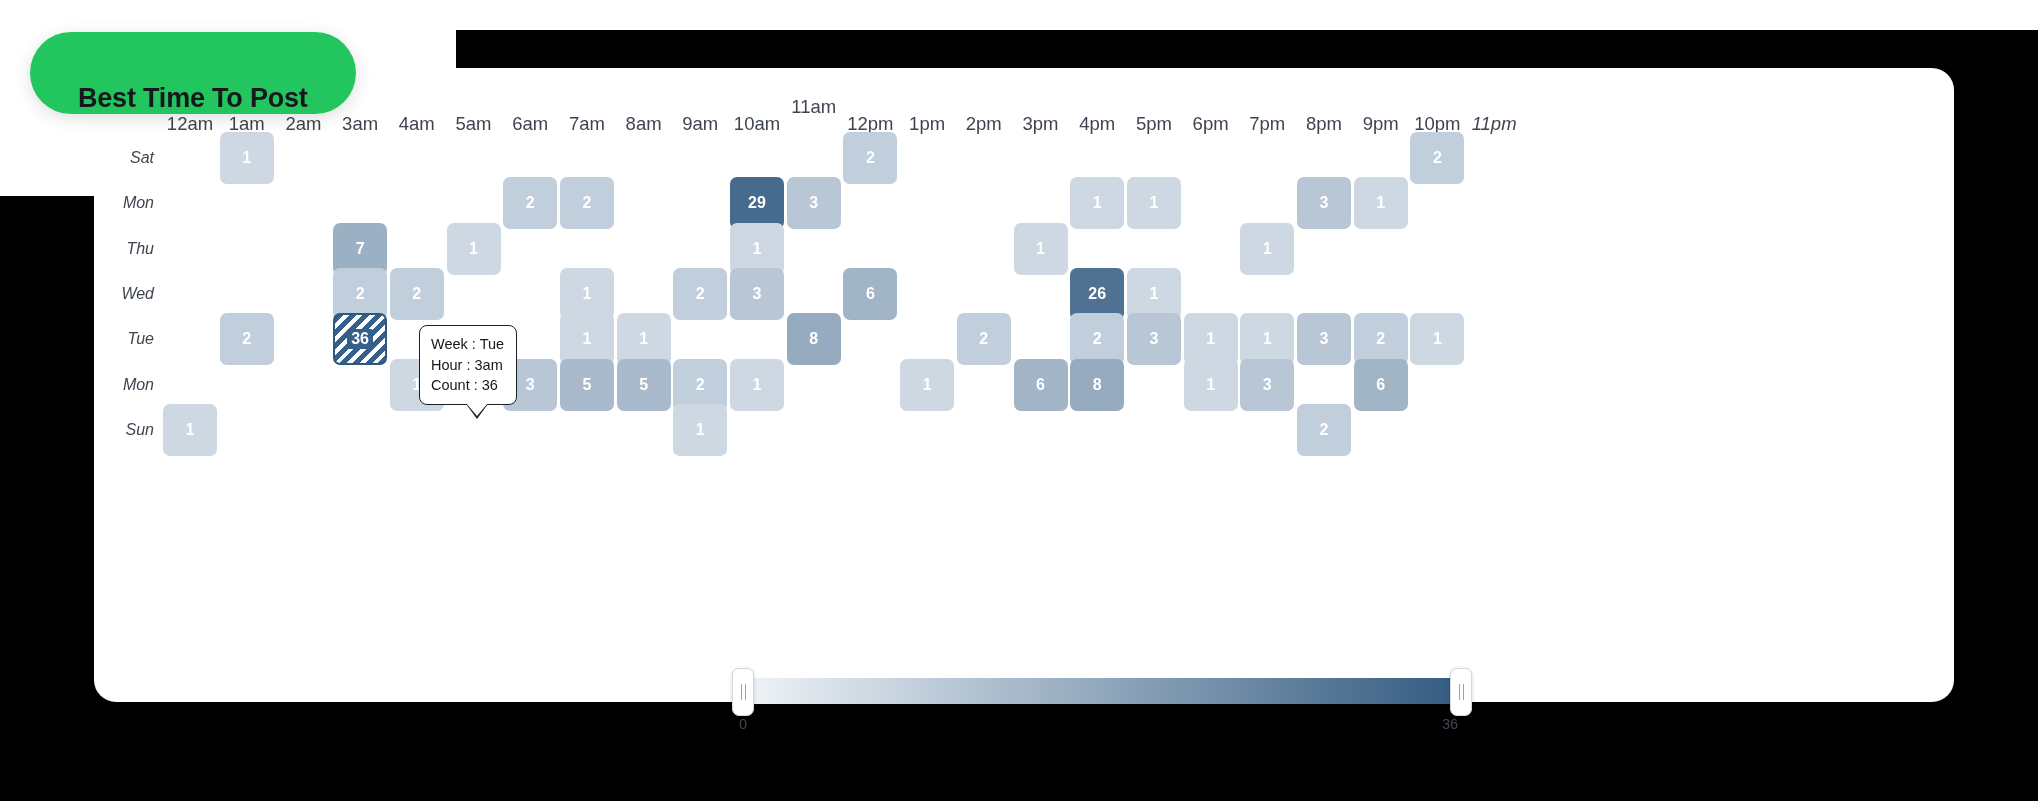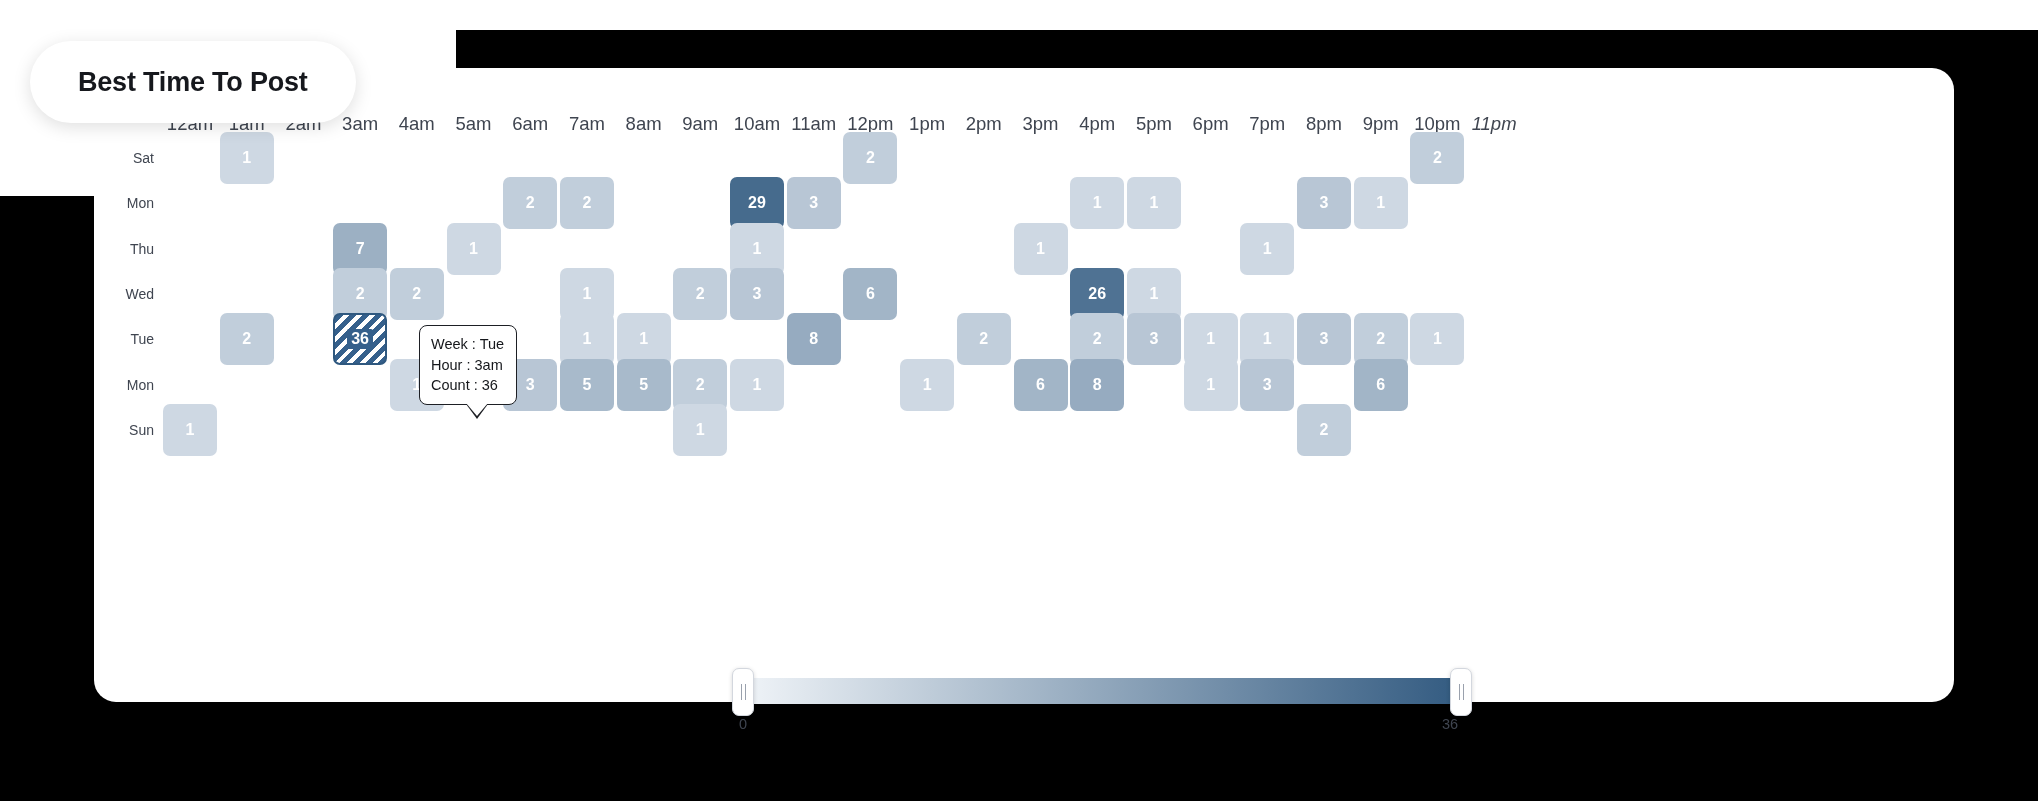--- a/index.html
+++ b/index.html
@@ -42,26 +42,26 @@
     width: 1860px;
     height: 634px;
     background: #ffffff;
     border-radius: 22px;
   }
 
   
   #title-pill {
     position: absolute;
     left: 30px;
-    top: 41px;
+    top: 32px;
     height: 82px;
     padding: 0 48px;
     display: flex;
-    align-items: center;
-    background: #ffffff;
+    align-items: flex-end;
+    background: #22c55e;
     border-radius: 41px;
     box-shadow: 0 4px 18px rgba(0,0,0,0.13);
     z-index: 30;
   }
   #title-pill .title-text {
     font-size: 27px;
     font-weight: bold;
     color: #16181d;
     letter-spacing: -0.2px;
     white-space: nowrap;
@@ -78,25 +78,26 @@
   .col-header {
     position: absolute;
     font-size: 18.5px;
     color: #3f4550;
     text-align: center;
     transform: translateX(-50%);
     white-space: nowrap;
   }
   .row-label {
     position: absolute;
-    font-size: 14px;
+    font-size: 16px;
     color: #3f4550;
     text-align: right;
     transform: translateY(-50%);
     white-space: nowrap;
+    font-style: italic;
   }
   .cell {
     position: absolute;
     width: 54px;
     height: 52px;
     border-radius: 7px;
     display: flex;
     align-items: center;
     justify-content: center;
     font-size: 16px;
@@ -213,21 +214,21 @@
       <div class="col-header" style="left: 152.7px; top: 45px;">1am</div>
       <div class="col-header" style="left: 209.4px; top: 45px;">2am</div>
       <div class="col-header" style="left: 266.1px; top: 45px;">3am</div>
       <div class="col-header" style="left: 322.8px; top: 45px;">4am</div>
       <div class="col-header" style="left: 379.5px; top: 45px;">5am</div>
       <div class="col-header" style="left: 436.2px; top: 45px;">6am</div>
       <div class="col-header" style="left: 492.9px; top: 45px;">7am</div>
       <div class="col-header" style="left: 549.6px; top: 45px;">8am</div>
       <div class="col-header" style="left: 606.3px; top: 45px;">9am</div>
       <div class="col-header" style="left: 663px; top: 45px;">10am</div>
-      <div class="col-header" style="left: 719.7px; top: 45px;">11am</div>
+      <div class="col-header" style="left: 719.7px; top: 28px;">11am</div>
       <div class="col-header" style="left: 776.4px; top: 45px;">12pm</div>
       <div class="col-header" style="left: 833.1px; top: 45px;">1pm</div>
       <div class="col-header" style="left: 889.8px; top: 45px;">2pm</div>
       <div class="col-header" style="left: 946.5px; top: 45px;">3pm</div>
       <div class="col-header" style="left: 1003.2px; top: 45px;">4pm</div>
       <div class="col-header" style="left: 1059.9px; top: 45px;">5pm</div>
       <div class="col-header" style="left: 1116.6px; top: 45px;">6pm</div>
       <div class="col-header" style="left: 1173.3px; top: 45px;">7pm</div>
       <div class="col-header" style="left: 1230px; top: 45px;">8pm</div>
       <div class="col-header" style="left: 1286.7px; top: 45px;">9pm</div>

